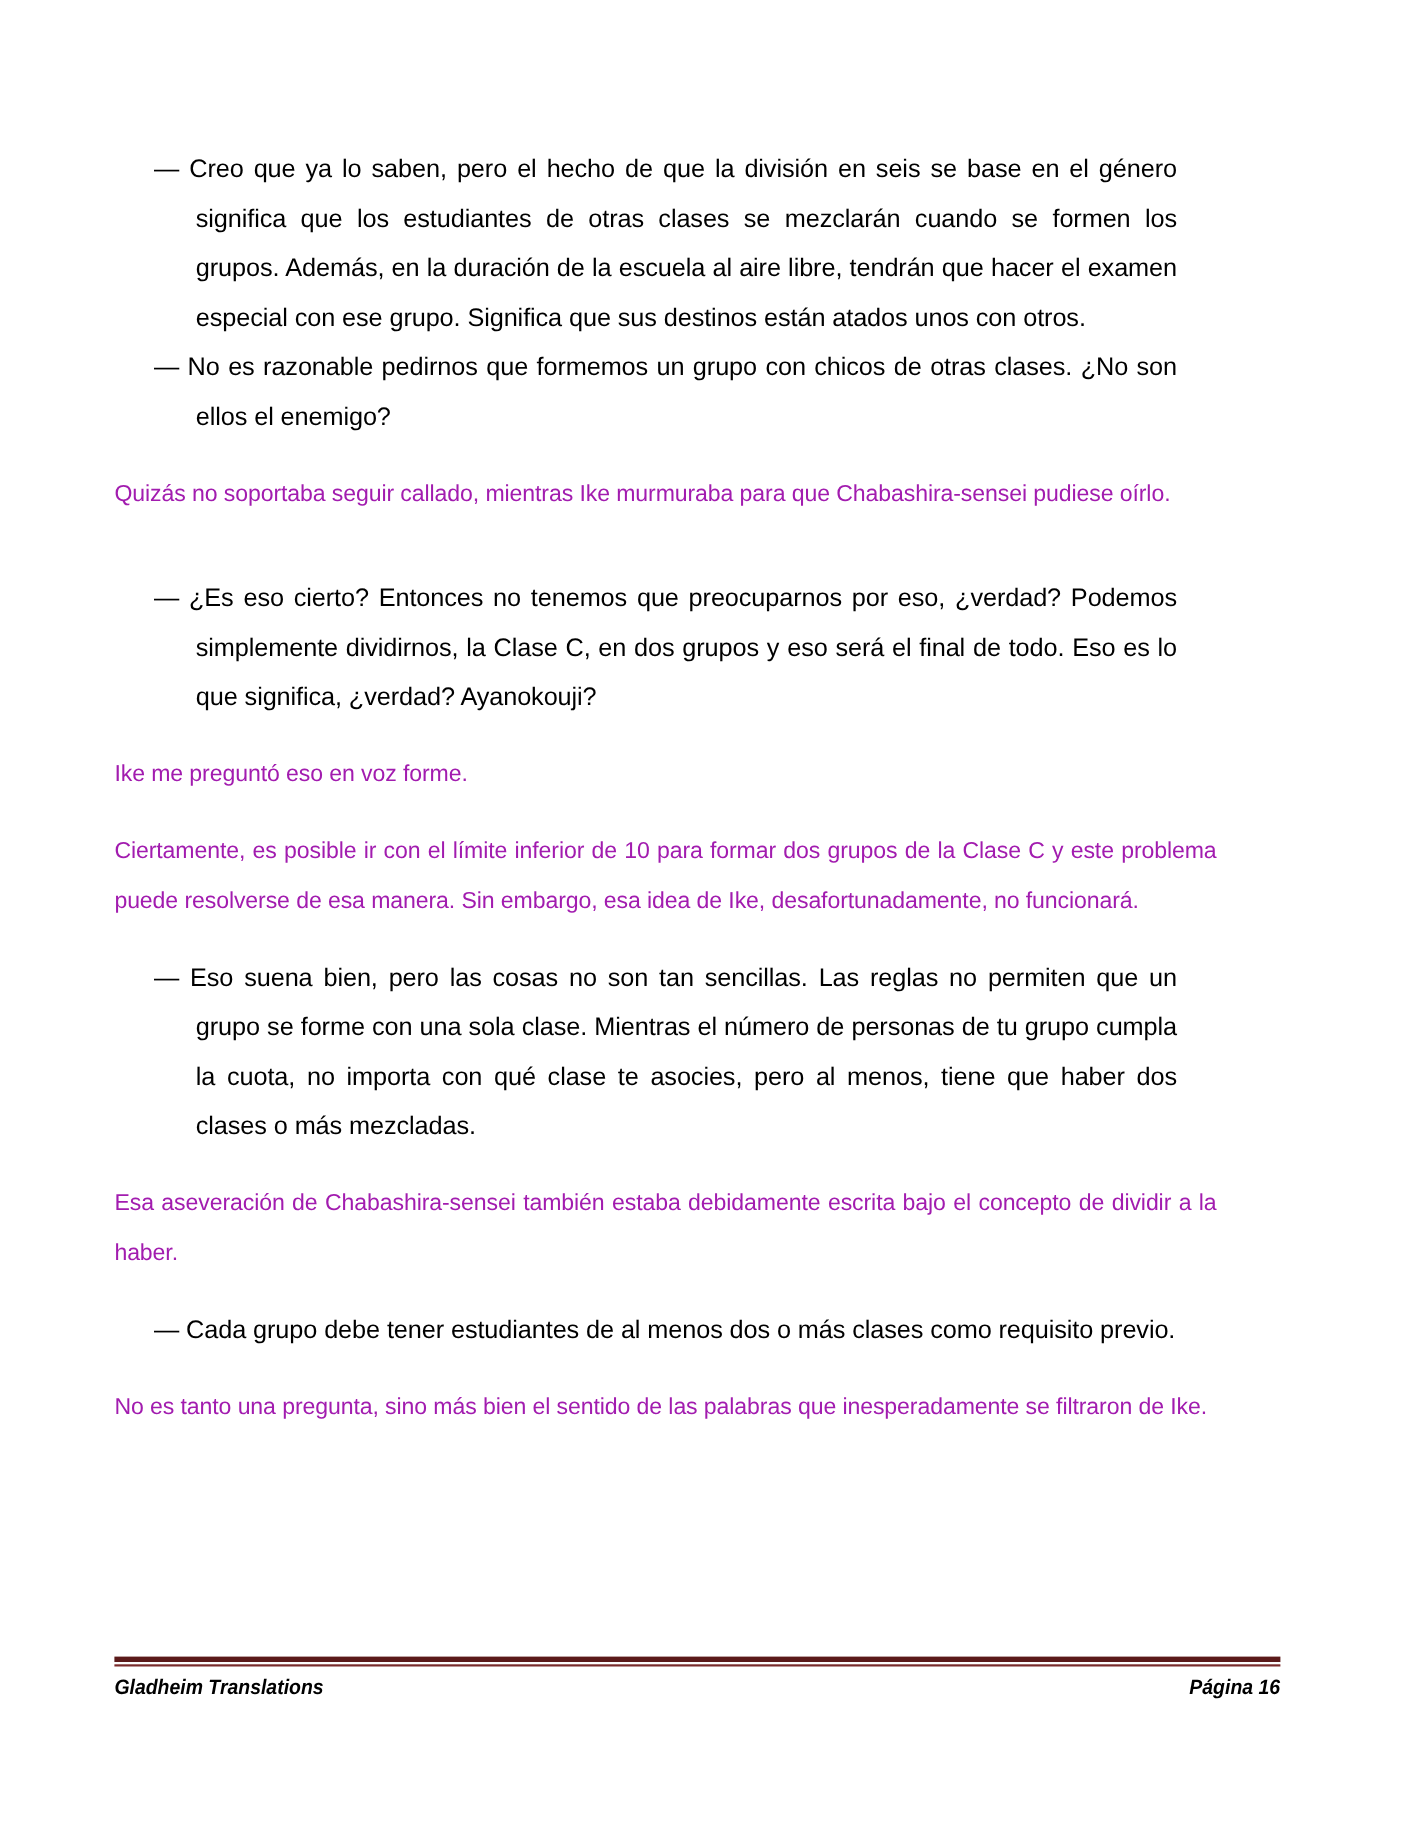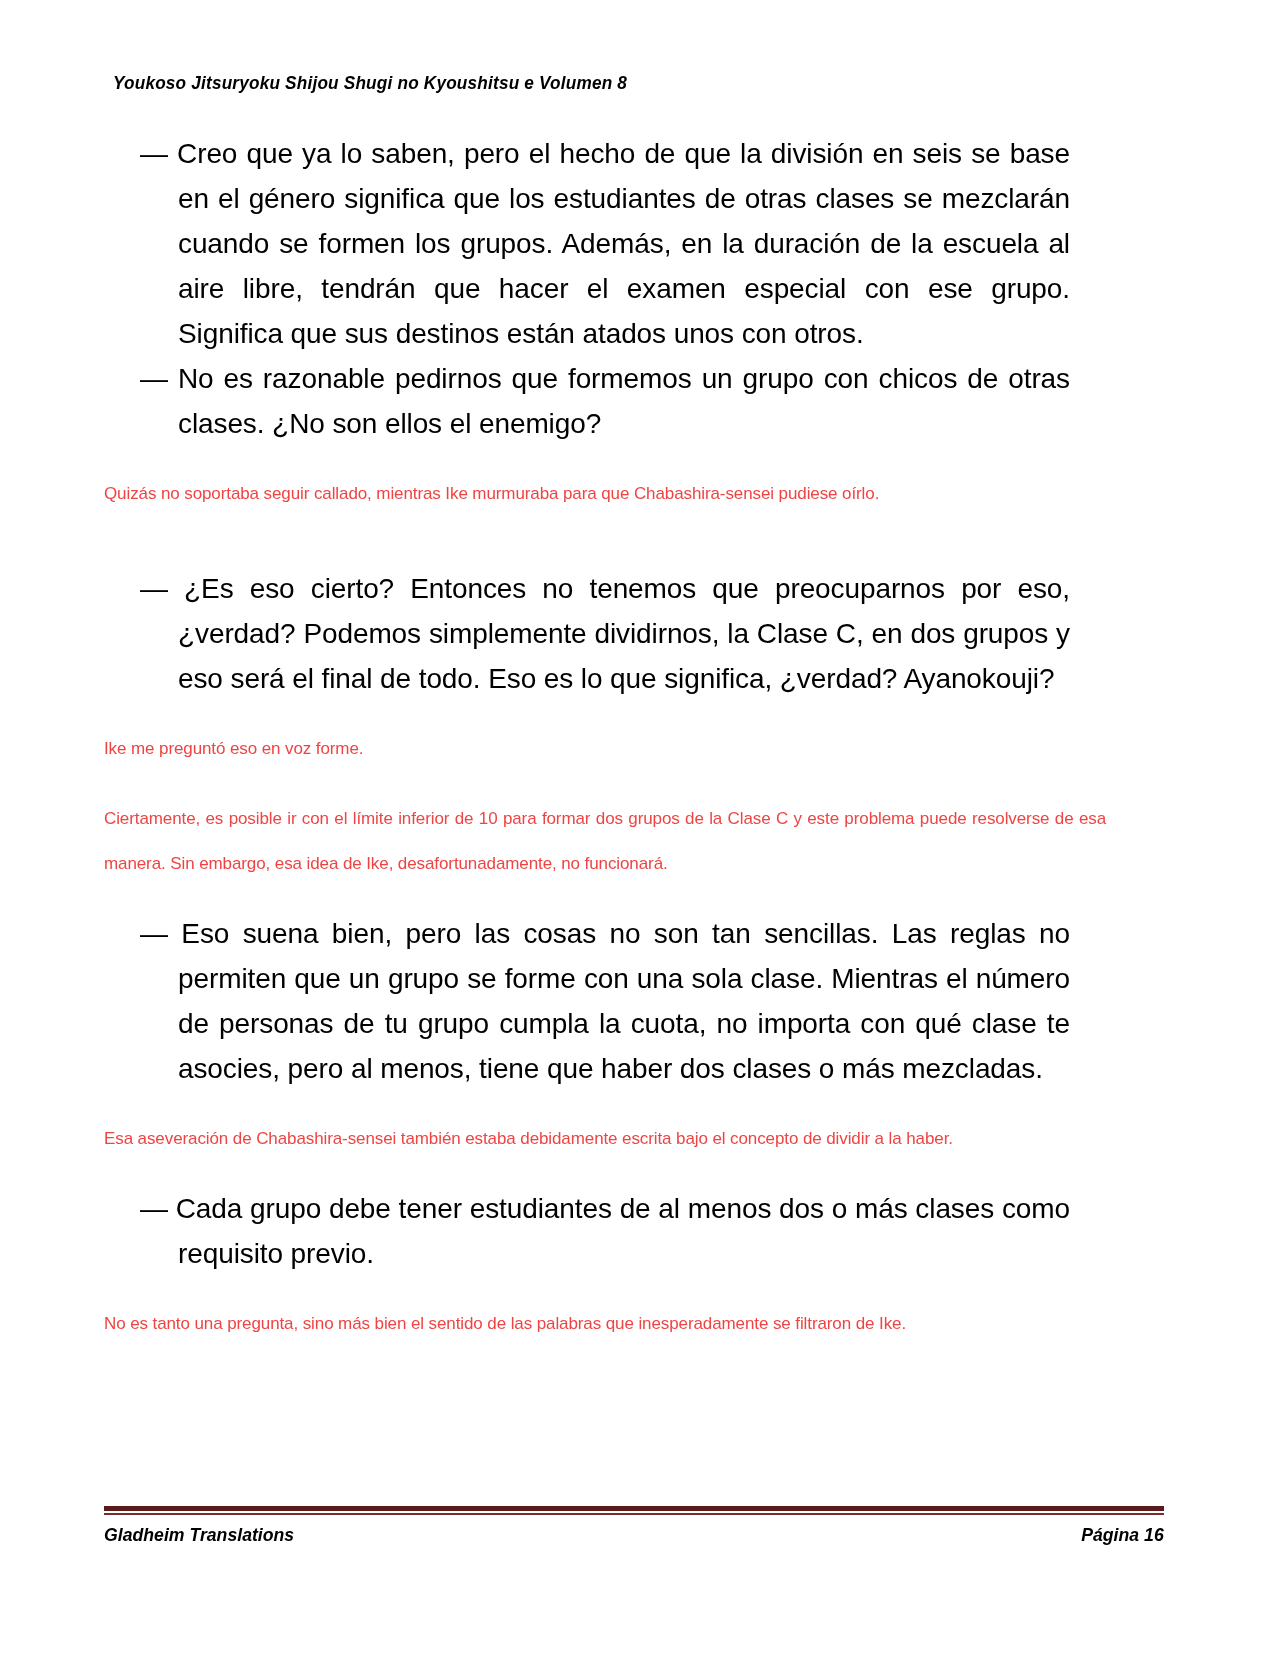--- a/index.html
+++ b/index.html
@@ -41,39 +41,39 @@
   
   .content {
     position: absolute;
     left: 104px;
     top: 131px;
     width: 1002px;
   }
 
   p.para {
     margin: 0 0 0 0;
-    font-size: 17px;
+    font-size: 21px;
     line-height: 45px;
     text-align: justify;
     text-justify: inter-word;
     font-family: "Liberation Sans", sans-serif;
-    color: #ef4444;
+    color: #a21caf;
     letter-spacing: -0.1px;
   }
 
   
   .dialogue {
     margin: 0;
     padding-left: 36px;
     width: 966px;
     box-sizing: border-box;
   }
   .dialogue p.line {
     margin: 0;
-    font-size: 28px;
+    font-size: 23px;
     line-height: 45px;
     text-align: justify;
     text-justify: inter-word;
     padding-left: 38px;
     text-indent: -38px;
     letter-spacing: -0.1px;
   }
 
   .block-gap { height: 25px; }
 
@@ -115,23 +115,20 @@
     color: #000;
   }
   .footer-left { transform-origin: left center; }
   .footer-right { transform-origin: right center; }
 </style>
 </head>
 <body>
 
 <div class="page">
 
-  <div class="header">
-    <div class="header-title">Youkoso Jitsuryoku Shijou Shugi no Kyoushitsu e Volumen 8</div>
-  </div>
 
   <div class="content">
 
     <div class="dialogue">
       <p class="line">— Creo que ya lo saben, pero el hecho de que la división en seis se base en el género significa que los estudiantes de otras clases se mezclarán cuando se formen los grupos. Además, en la duración de la escuela al aire libre, tendrán que hacer el examen especial con ese grupo. Significa que sus destinos están atados unos con otros.</p>
       <p class="line">— No es razonable pedirnos que formemos un grupo con chicos de otras clases. ¿No son ellos el enemigo?</p>
     </div>
 
     <div class="block-gap"></div>
 

